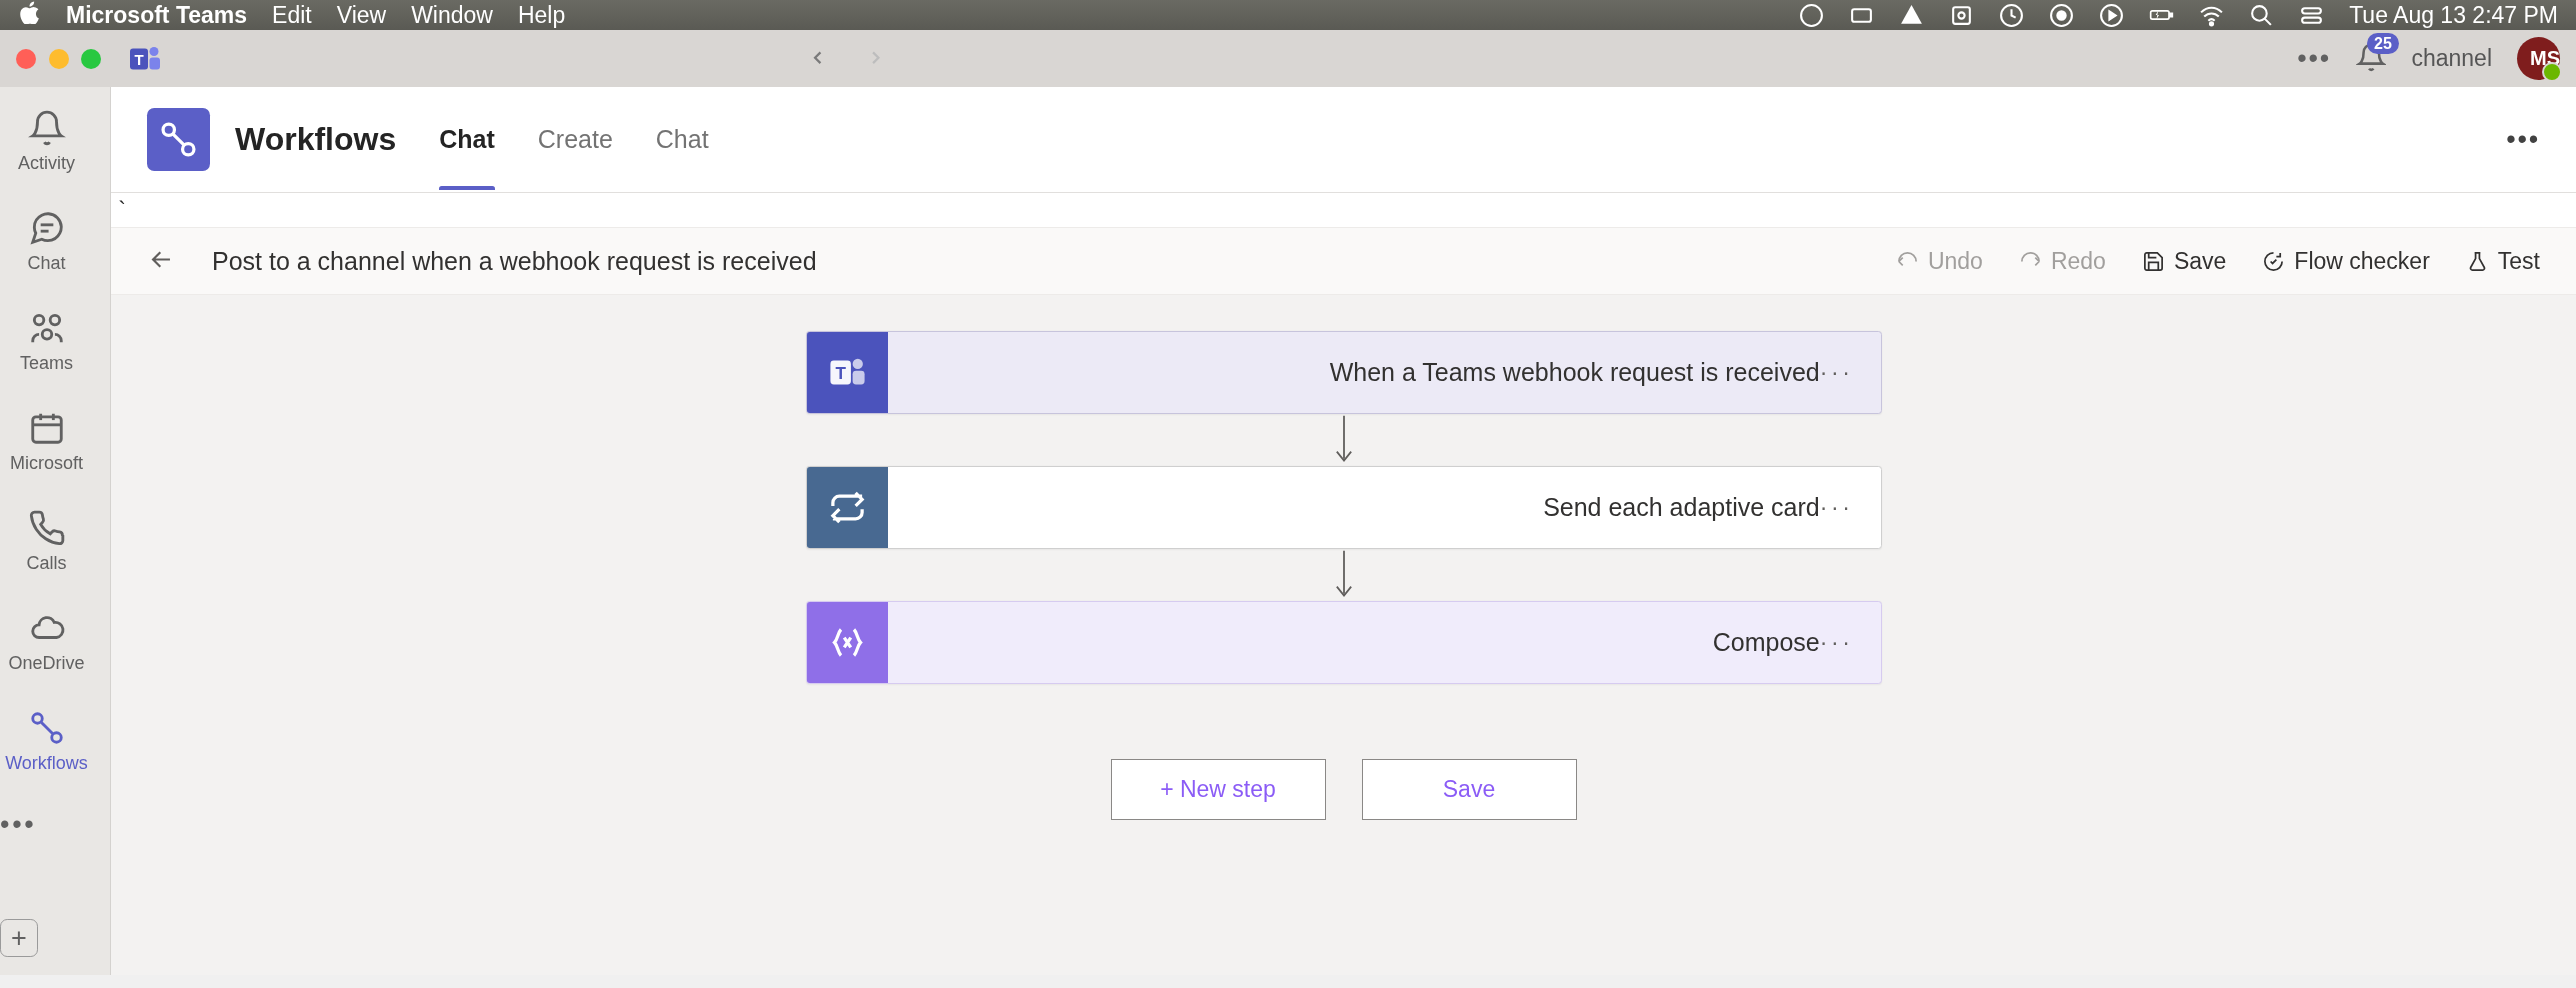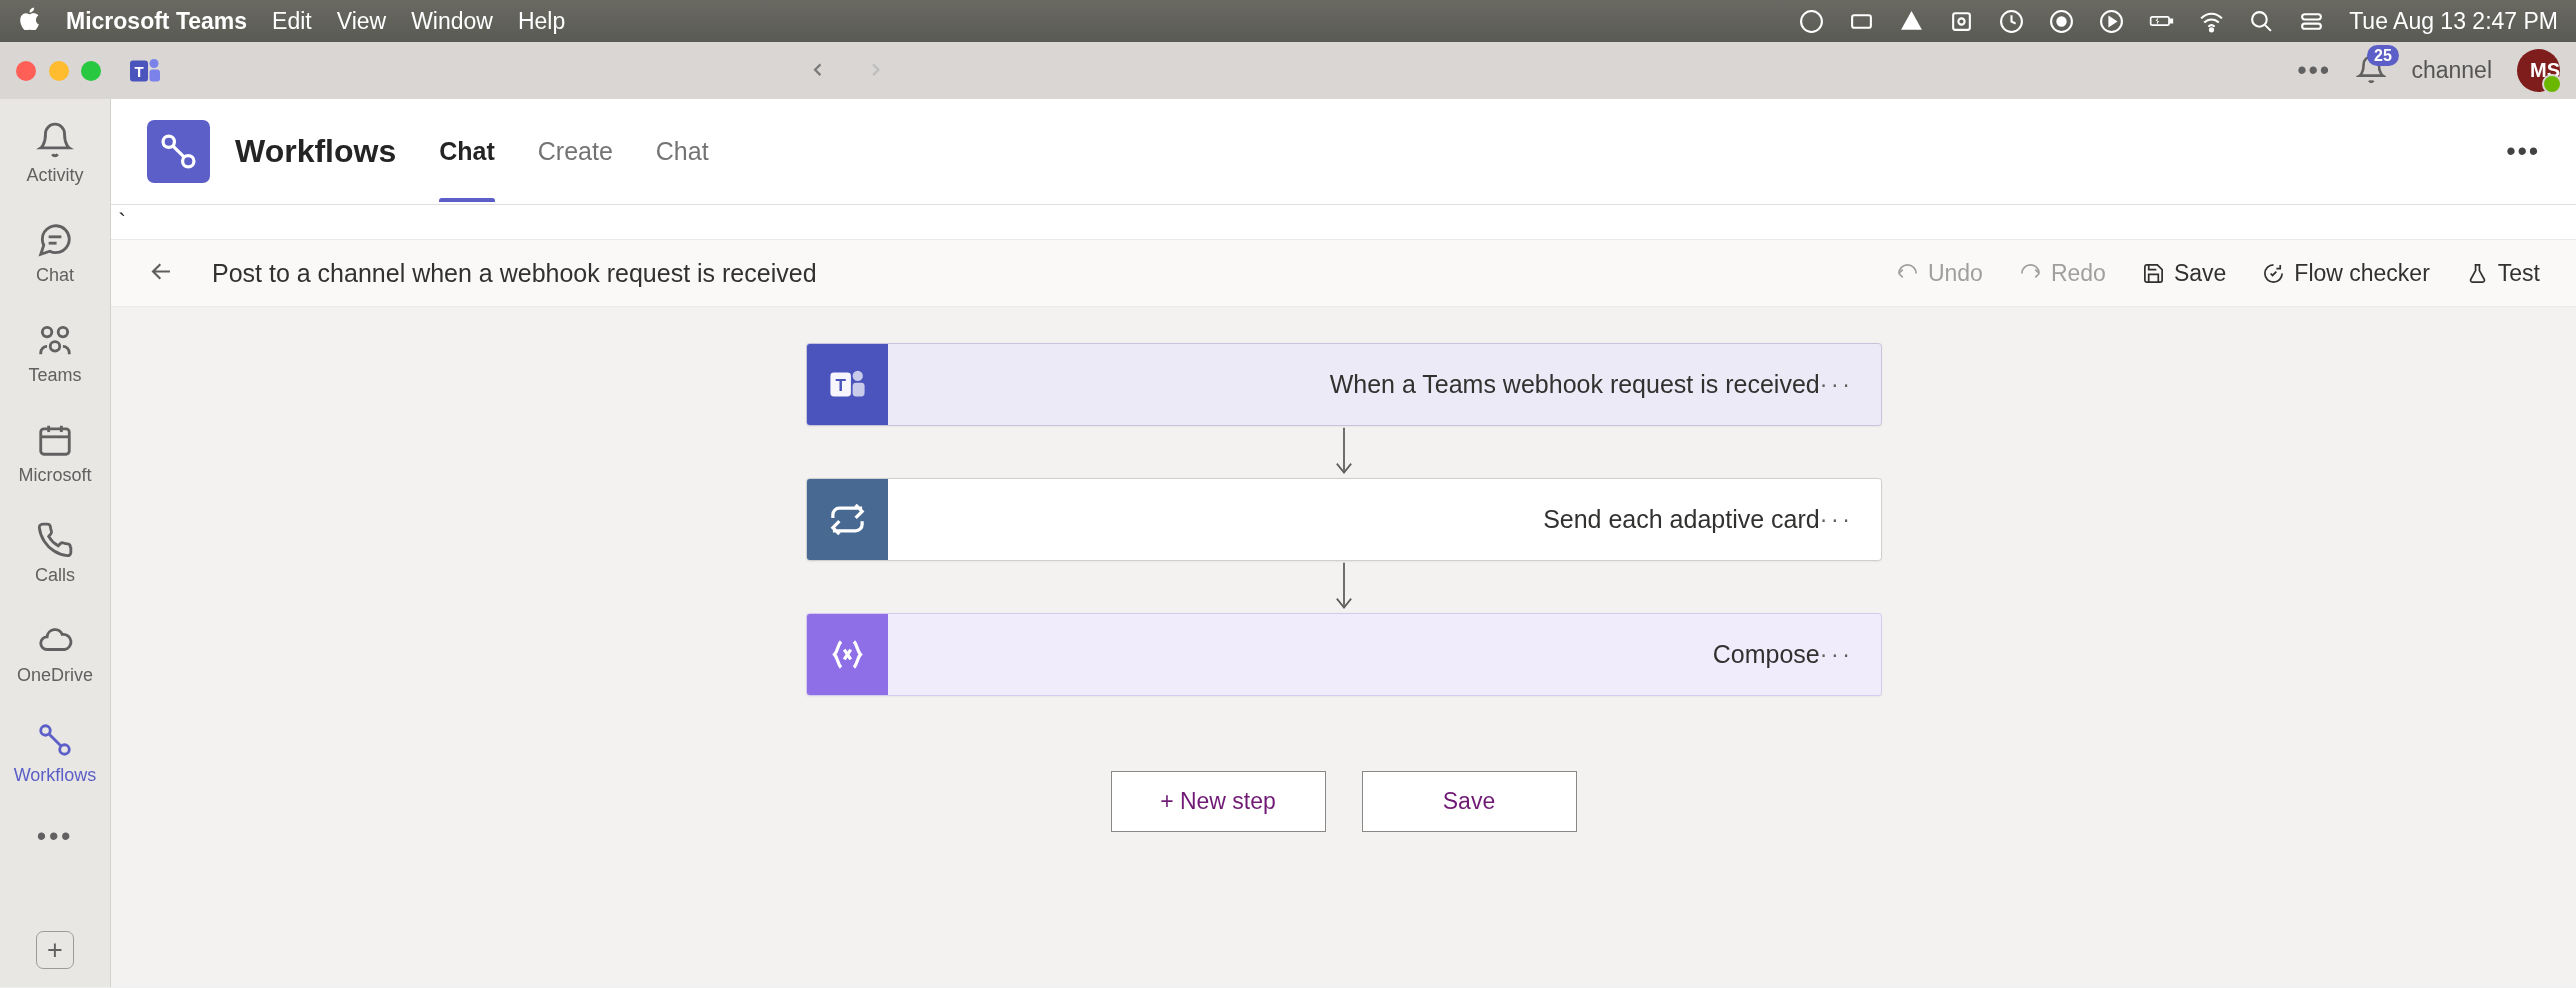--- a/index.html
+++ b/index.html
@@ -1,19 +1,19 @@
 <!DOCTYPE html>
 <html style="font-size:14.4px"><head>
 <meta charset="utf-8">
 <style>
 * { margin: 0; padding: 0; box-sizing: border-box; font-family: -apple-system, BlinkMacSystemFont, "Segoe UI", sans-serif; }
 body { width: 2576px; height: 988px; transform-origin: top left; background: #f0f0f0; overflow: hidden; }
 
 
-.mac-menubar { height: 42px; background: linear-gradient(180deg, #6a6a63 0%, #5a5a54 100%); display: flex; align-items: center; padding: 0 18px; color: #fff; font-size: 23px; justify-content: space-between; }
+.mac-menubar { height: 30px; background: linear-gradient(180deg, #6a6a63 0%, #5a5a54 100%); display: flex; align-items: center; padding: 0 18px; color: #fff; font-size: 23px; justify-content: space-between; }
 .mac-menu-left { display: flex; align-items: center; gap: 25px; }
 .mac-menu-left .app-name { font-weight: 700; }
 .mac-menu-right { display: flex; align-items: center; gap: 25px; }
 .mac-menu-right .menu-icon { width: 25px; height: 25px; display: flex; align-items: center; justify-content: center; }
 .mac-menu-right .datetime { font-size: 23px; }
 
 
 .teams-titlebar { height: 57px; background: #d9d6d3; display: flex; align-items: center; padding: 0 16px; position: relative; }
 .traffic-lights { display: flex; gap: 12.6px; align-items: center; }
 .traffic-lights span { width: 20px; height: 20px; border-radius: 50%; display: block; }
@@ -29,21 +29,21 @@
 .bell-badge { position: absolute; top: -9px; right: -12.6px; background: #5b5fc7; color: #fff; border-radius: 12.6px; font-size: 16px; padding: 1.8px 7.2px; font-weight: 600; }
 .username { font-size: 23px; color: #555; }
 .avatar { width: 43px; height: 43px; border-radius: 50%; background: #7f1d1d; color: #fff; display: flex; align-items: center; justify-content: flex-end; font-size: 20px; font-weight: 600; position: relative; }
 .avatar::after { content: ""; position: absolute; bottom: -1.8px; right: -1.8px; width: 16px; height: 16px; background: #6bb700; border: 2.7px solid #d9d6d3; border-radius: 50%; }
 .more-dots { color: #616161; font-size: 27px; letter-spacing: 1.8px; }
 
 
 .main-layout { display: flex; height: calc(100% - 100px); }
 
 
-.left-rail { width: 111px; background: #e9e7e4; border-right: 0.9px solid #d4d2cf; display: flex; flex-direction: column; align-items: center; padding-top: 12.6px; gap: 16px; }
+.left-rail { width: 111px; background: #e9e7e4; border-right: 0.9px solid #d4d2cf; display: flex; flex-direction: column; padding-top: 12.6px; gap: 16px; }
 .rail-item { width: 93px; height: 84px; display: flex; flex-direction: column; align-items: center; justify-content: center; gap: 5.4px; color: #616161; border-radius: 7.2px; cursor: pointer; }
 .rail-item.active { color: #5b5fc7; }
 .rail-item .rail-label { font-size: 18px; }
 .rail-item svg { width: 38px; height: 38px; }
 .rail-more { margin-top: 9px; color: #616161; font-size: 27px; letter-spacing: 2.7px; }
 .rail-add { margin-top: auto; margin-bottom: 18px; width: 38px; height: 38px; border: 1.8px solid #9a9a9a; border-radius: 7.2px; display: flex; align-items: center; justify-content: center; color: #616161; font-size: 27px; }
 
 
 .content { flex: 1; display: flex; flex-direction: column; background: #fff; }
 
@@ -75,21 +75,21 @@
 .step-icon.teams { background: #4b53bc; }
 .step-icon.loop { background: #486991; }
 .step-icon.compose { background: #8f6fe8; }
 .step-title { font-size: 25px; color: #323130; padding-left: 20px; flex: 1; text-align: right; }
 .step-more { padding-right: 27px; color: #605e5c; font-size: 23px; letter-spacing: 3.6px; cursor: pointer; }
 .step-card.trigger { background: #eceaf6; border-color: #c7c4dc; }
 .step-card.compose-card { background: #f0ecfb; border-color: #d6cbf0; }
 .connector { height: 52px; display: flex; align-items: center; justify-content: center; }
 .connector svg { width: 36px; height: 52px; }
 .button-row { margin-top: 75px; display: flex; gap: 36px; }
-.btn { width: 215px; height: 61px; background: #fff; border: 0.9px solid #8a8886; display: flex; align-items: center; justify-content: center; font-size: 23px; color: #701a75; cursor: pointer; }
+.btn { width: 215px; height: 61px; background: #fff; border: 0.9px solid #8a8886; display: flex; align-items: center; justify-content: center; font-size: 23px; color: #8b5cf6; cursor: pointer; }
 </style>
 </head>
 <body>
 
 <div class="mac-menubar">
   <div class="mac-menu-left">
     <span><svg width="23" height="23" viewBox="0 0 24 24" fill="#fff">
           <path d="M18.7 13.3c0-3 2.5-4.5 2.6-4.5-1.4-2.1-3.6-2.4-4.4-2.4-1.9-.2-3.6 1.1-4.6 1.1s-2.4-1.1-4-1.1c-2 0-3.9 1.2-5 3-2.1 3.7-.5 9.2 1.5 12.2 1 1.5 2.2 3.1 3.8 3.1 1.5-.1 2.1-1 3.9-1s2.3 1 3.9 1c1.6 0 2.7-1.5 3.7-3 .8-1.1 1.3-2.3 1.6-3.6-1.8-.7-3-2.4-3-4.8zM15.6 4.2c.8-1 1.4-2.4 1.2-3.8-1.2.1-2.6.8-3.5 1.8-.8.9-1.4 2.3-1.3 3.6 1.4.1 2.8-.7 3.6-1.6z"></path>
         </svg></span>
     <span class="app-name">Microsoft Teams</span>

